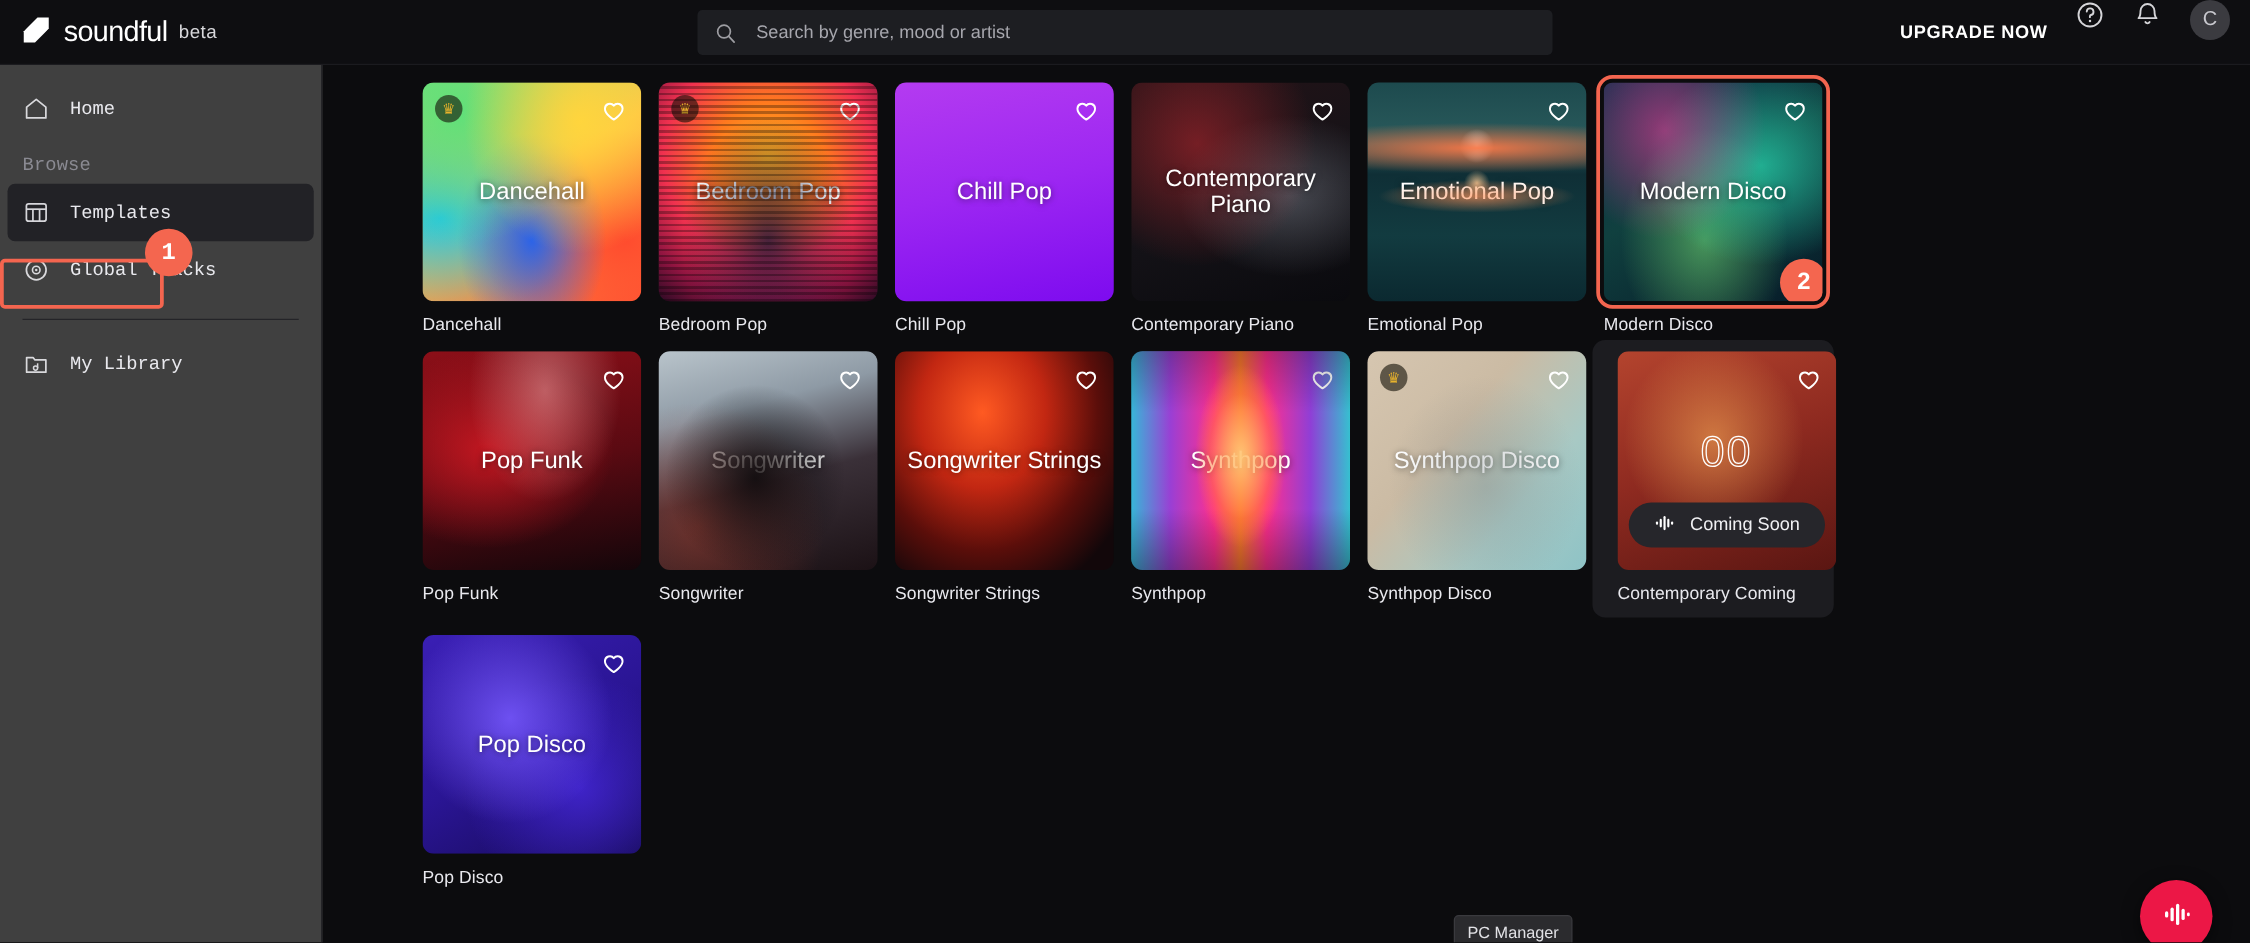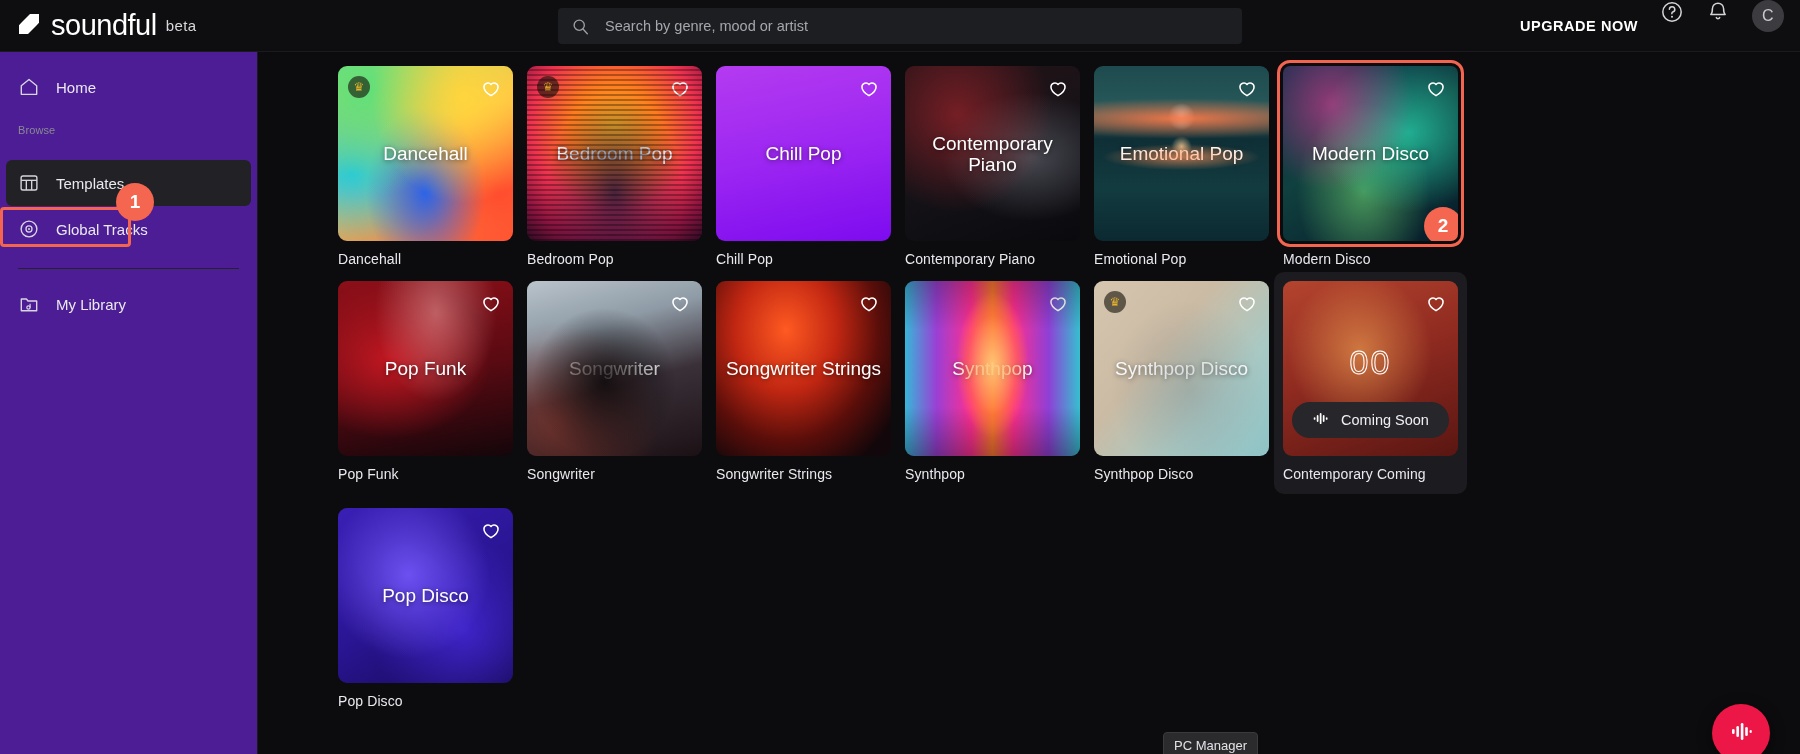--- a/index.html
+++ b/index.html
@@ -15,21 +15,21 @@
   
   .topbar {
     position: absolute; top: 0; left: 0; width: 1800px; height: 52px;
     background: #0e0e11;
     border-bottom: 1px solid #1b1b1f;
     display: flex; align-items: center;
   }
   .brand { display: flex; align-items: center; margin-left: 14px; }
   .brand-mark { width: 30px; height: 30px; position: relative; margin-right: 7px; }
   .brand-name {
-    font-size: 29px; letter-spacing: -0.5px; color: #fff; font-weight: 400;
+    font-size: 23px; letter-spacing: -0.5px; color: #fff; font-weight: 400;
     line-height: 1;
   }
   .brand-beta {
     font-size: 15px; color: #d8d8dc; margin-left: 9px; letter-spacing: .4px; font-weight: 400; text-align: right;
   }
 
   .searchwrap {
     position: absolute; left: 558px; top: 8px; width: 684px; height: 36px;
     background: #1d1e22; border-radius: 4px;
     display: flex; align-items: center; padding: 0 14px;
@@ -54,33 +54,34 @@
   .avatar {
     width: 32px; height: 32px; border-radius: 50%;
     background: #3b3b40; color: #c9c9cf; font-size: 16px;
     display: flex; align-items: center; justify-content: center;
     cursor: pointer; letter-spacing: .2px;
   }
 
   
   .sidebar {
     position: absolute; left: 0; top: 52px; width: 258px; height: 702px;
-    background: #4c1d95; border-right: 1px solid #1b1b1f;
+    background: #404040; border-right: 1px solid #1b1b1f;
     padding-top: 12px;
+    font-family: Liberation Mono, monospace;
   }
   .nav-item {
     display: flex; align-items: center; height: 46px;
     padding-left: 12px; cursor: pointer; color: #e6e6ea;
     margin: 0 6px; border-radius: 6px;
   }
   .nav-item .ico { width: 22px; height: 22px; flex: 0 0 22px; margin-right: 16px; opacity: .92; }
   .nav-label { font-size: 15px; color: #e9e9ee; }
   .nav-item.active { background: #222226; }
   .section-label {
-    font-size: 11px; color: #8a8a92; padding: 14px 0 24px 18px; letter-spacing: .1px;
+    font-size: 15px; color: #8a8a92; padding: 14px 0 6px 18px; letter-spacing: .1px;
   }
   .divider { height: 1px; background: #242428; margin: 16px 18px 12px 18px; }
 
   
   .hl-box {
     position: absolute; left: 0px; top: 155px; width: 131px; height: 40px;
     border: 3px solid #f4654f; border-radius: 4px; pointer-events: none;
   }
   .badge-num {
     position: absolute; border-radius: 50%;
@@ -128,21 +129,21 @@
     margin-top: 10px; font-size: 14px; color: #e9e9ee;
     font-weight: 500; letter-spacing: .1px;
   }
 
   
   .tile.selected .art { outline: 3px solid #f4654f; outline-offset: 3px; border-radius: 7px; }
   #badge2 { right: -4px; bottom: -4px; width: 38px; height: 38px; position: absolute; }
 
   
   .tile.soon {
-    background: #1c1c20; border-radius: 10px; padding: 9px 9px 12px 9px;
+    background: #1c1c20; border-radius: 10px; padding: 9px 9px 12px 20px;
     width: 193px; margin-left: -9px; margin-top: -9px;
   }
   .soon-pill {
     position: absolute; left: 9px; right: 9px; bottom: 18px; height: 36px;
     background: #26262b; border-radius: 18px;
     display: flex; align-items: center; justify-content: center; gap: 10px;
     font-size: 14.5px; color: #f0f0f3;
   }
   .soon-zero {
     position: absolute; left: 0; right: 0; top: 46%; transform: translateY(-50%);

